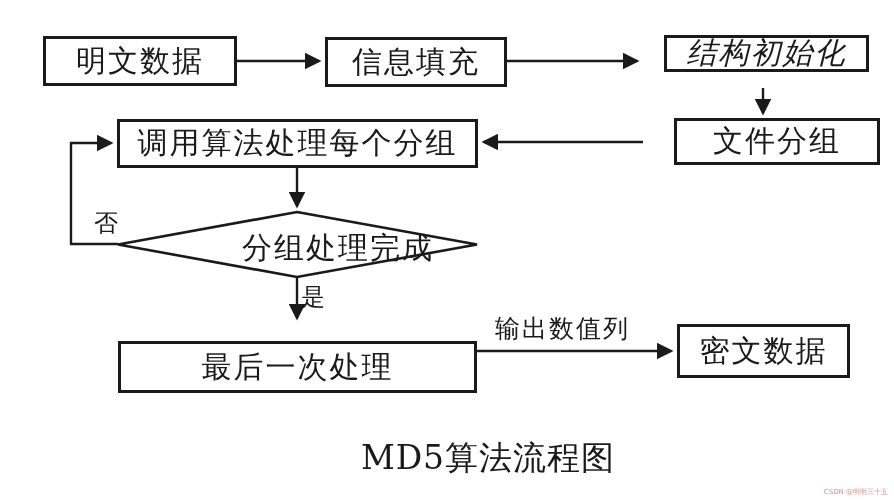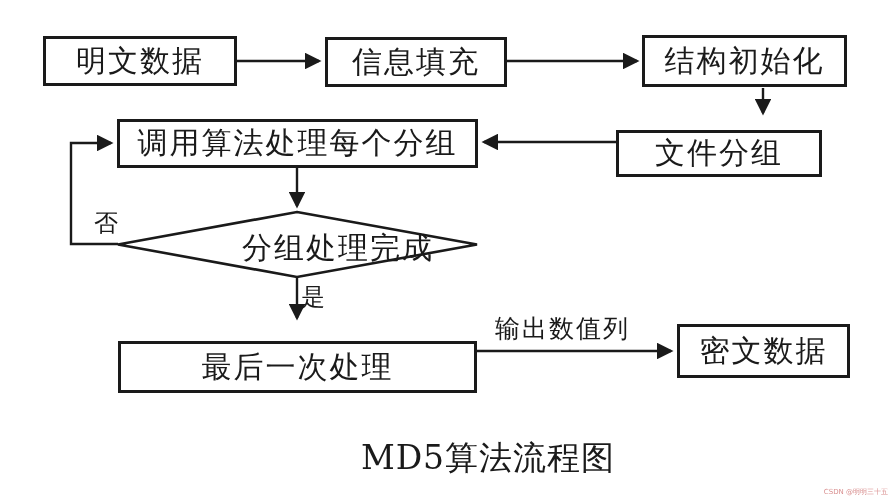--- a/index.html
+++ b/index.html
@@ -104,23 +104,23 @@
 
     <line x1="477" y1="351" x2="671" y2="351" stroke="#1a1a1a" stroke-width="2.4" marker-end="url(#arrow)"></line>
 
     <polygon points="297,212 477,244.5 297,277 118,244.5" fill="#ffffff" stroke="#1a1a1a" stroke-width="2.6"></polygon>
   </svg>
 
   <div class="node" style="left:43px;  top:36px;  width:194px; height:50px;text-align:right;">明文数据</div>
 
   <div class="node" style="left:325px; top:37px;  width:182px; height:50px;">信息填充</div>
 
-  <div class="node" style="left:642px; top:35px;  width:205px; height:52px;">结构初始化</div>
+  <div class="node" style="left:664px; top:35px;  width:205px; height:37px;font-style:italic;">结构初始化</div>
 
-  <div class="node" style="left:616px; top:118px; width:206px; height:47px;margin-top:12px;">文件分组</div>
+  <div class="node" style="left:674px; top:118px; width:206px; height:47px;">文件分组</div>
 
   <div class="node" style="left:117px; top:119px; width:361px; height:49px;">调用算法处理每个分组</div>
 
   <div class="diamond-label">分组处理完成</div>
 
   <div class="node" style="left:118px; top:341px; width:359px; height:52px;">最后一次处理</div>
 
   <div class="node" style="left:677px; top:324px; width:173px; height:54px;">密文数据</div>
 
   <div class="edge-label no">否</div>

